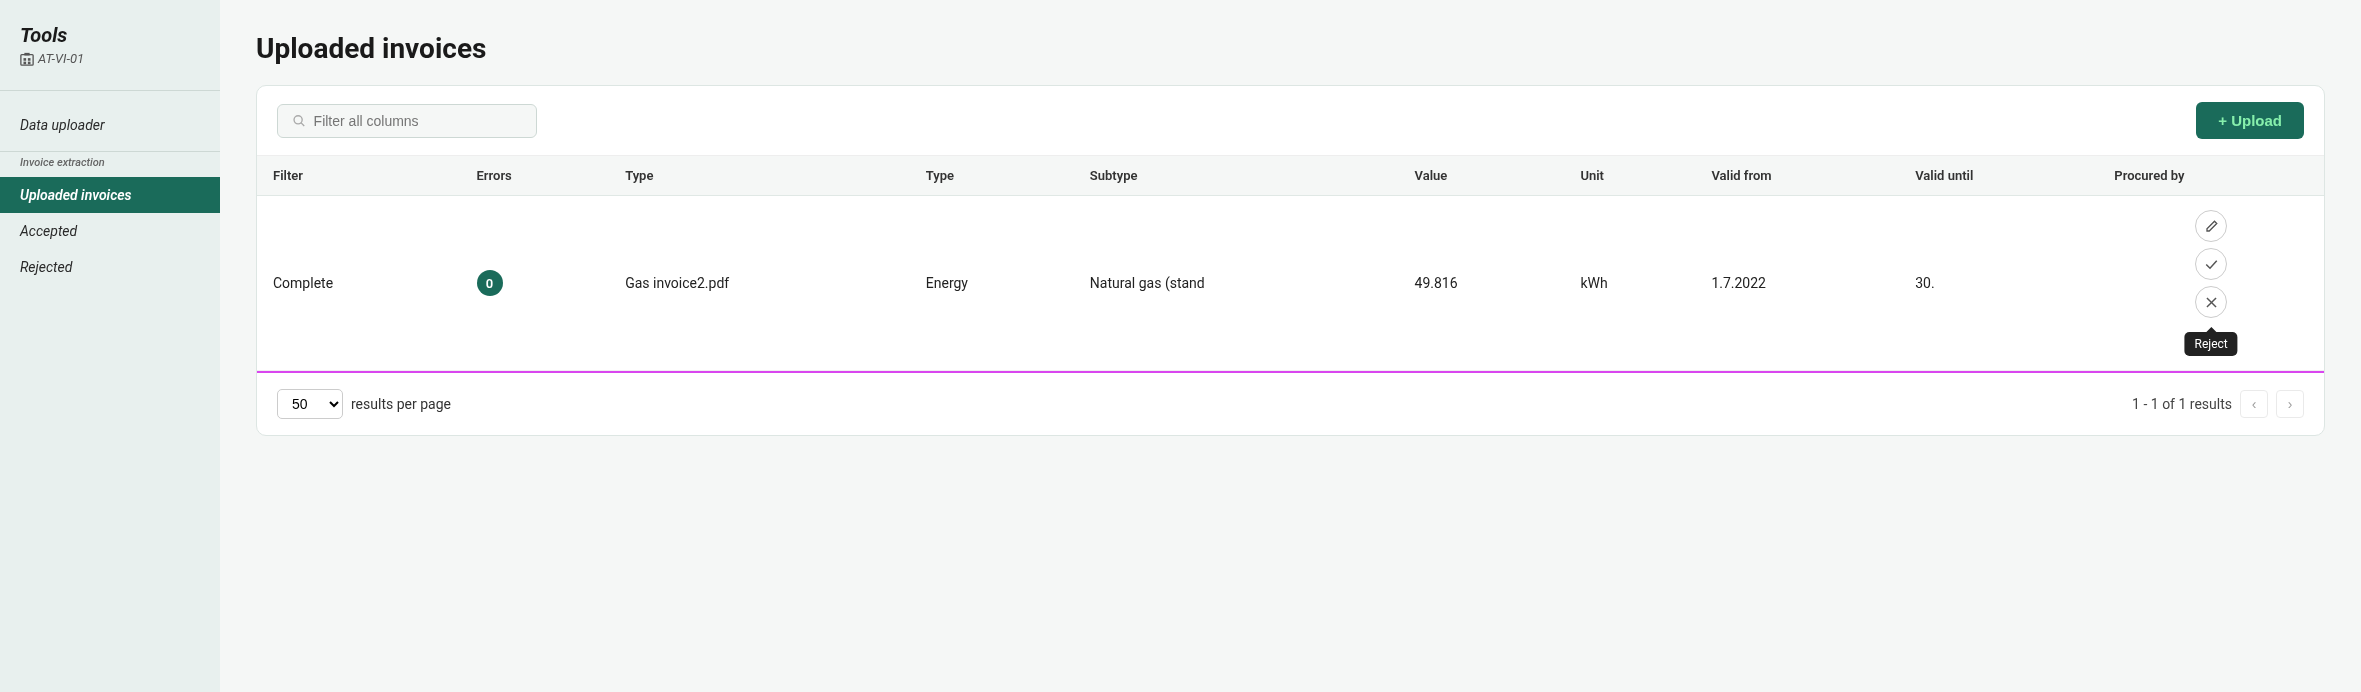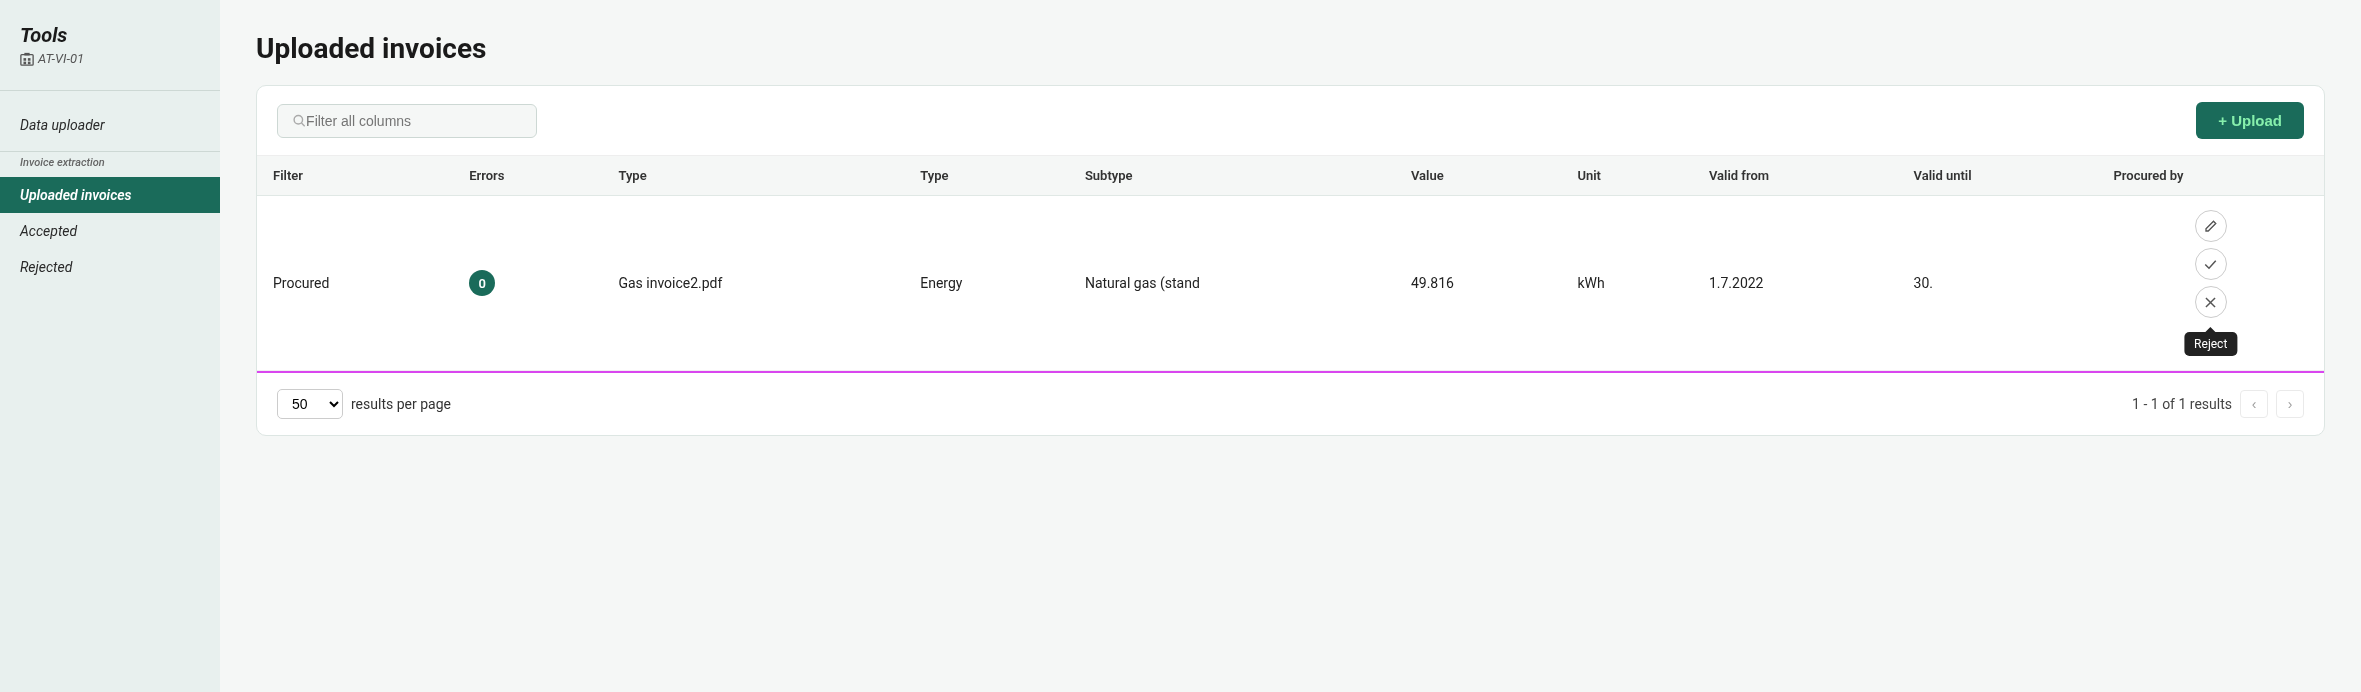--- a/index.html
+++ b/index.html
@@ -93,20 +93,21 @@
     .table-toolbar {
       display: flex;
       align-items: center;
       justify-content: space-between;
       padding: 16px 20px;
       border-bottom: 1px solid #eee;
     }
     .filter-input-wrap {
       display: flex;
       align-items: center;
+      gap: 8px;
       background: #f5f7f6;
       border: 1px solid #cdd8d4;
       border-radius: 6px;
       padding: 8px 14px;
       width: 260px;
     }
     .filter-input {
       border: none;
       background: transparent;
       outline: none;
@@ -317,21 +318,21 @@
           <th>Subtype</th>
           <th>Value</th>
           <th>Unit</th>
           <th>Valid from</th>
           <th>Valid until</th>
           <th>Procured by</th>
         </tr>
       </thead>
       <tbody id="table-body">
       <tr>
-      <td>Procured</td>
+      <td>Complete</td>
       <td>
         <div class="badge-zero">0</div>
       </td>
       <td>Gas invoice2.pdf</td>
       <td>Energy</td>
       <td>Natural gas (stand</td>
       <td>49.816</td>
       <td>kWh</td>
       <td>1.7.2022</td>
       <td>30.</td>

